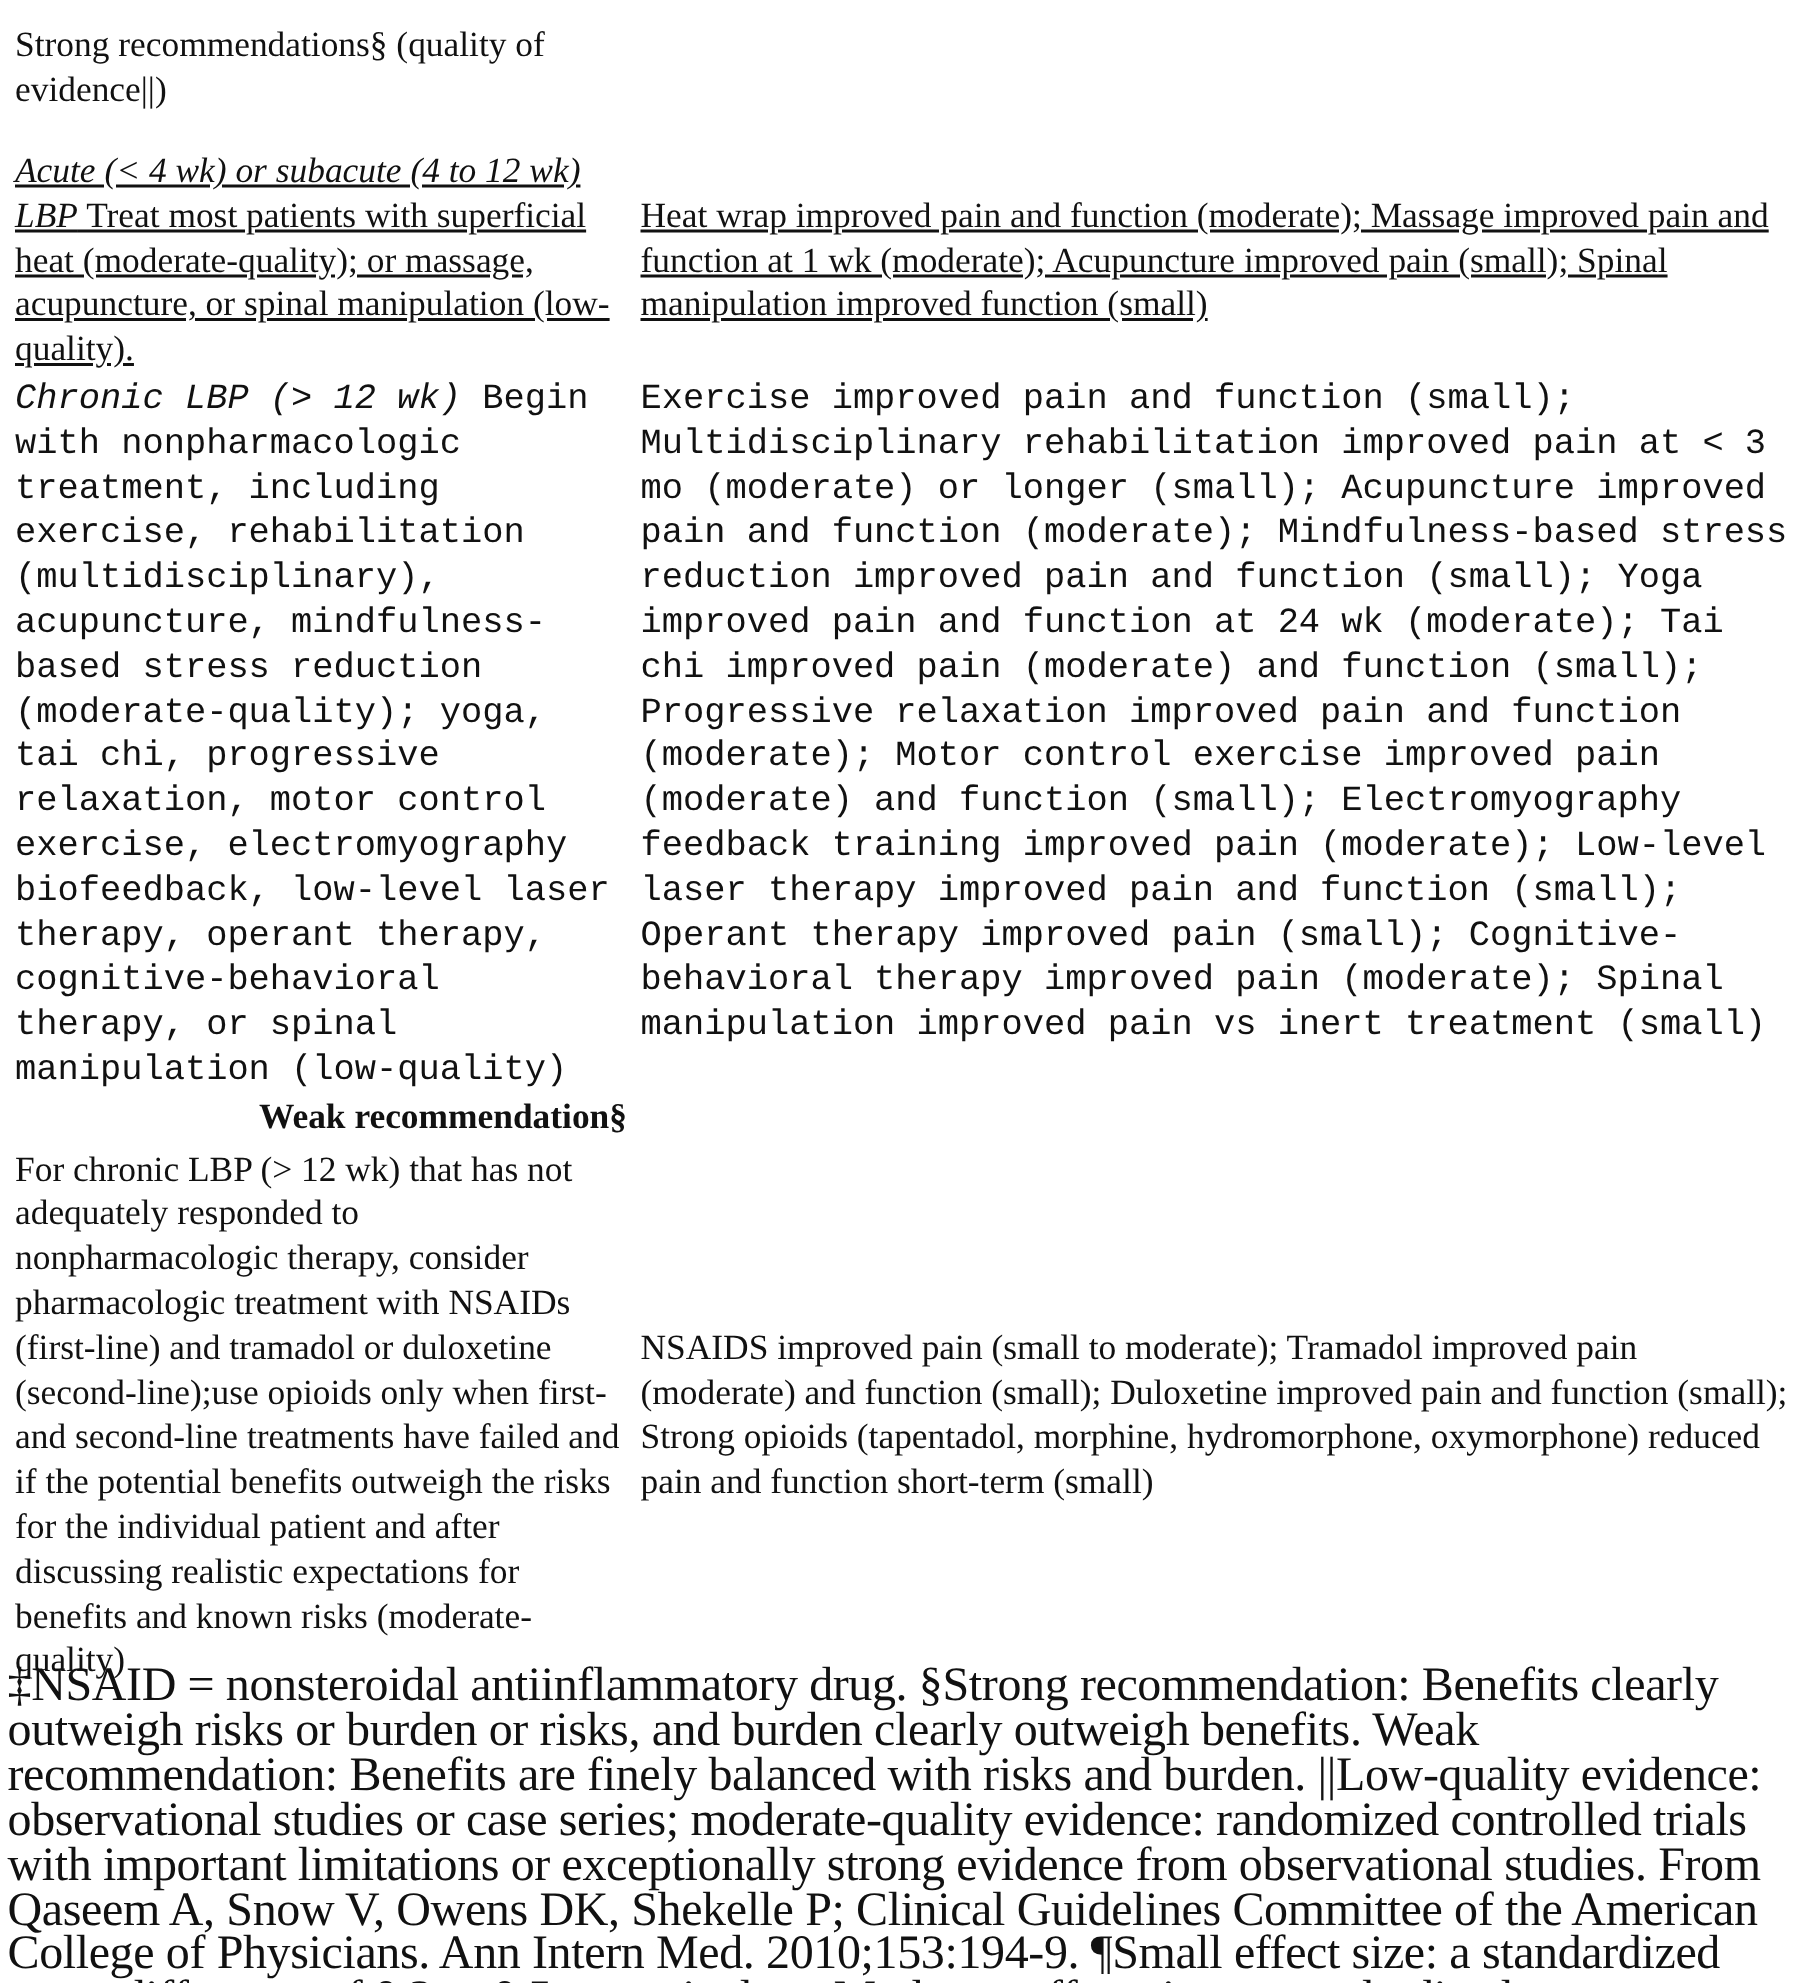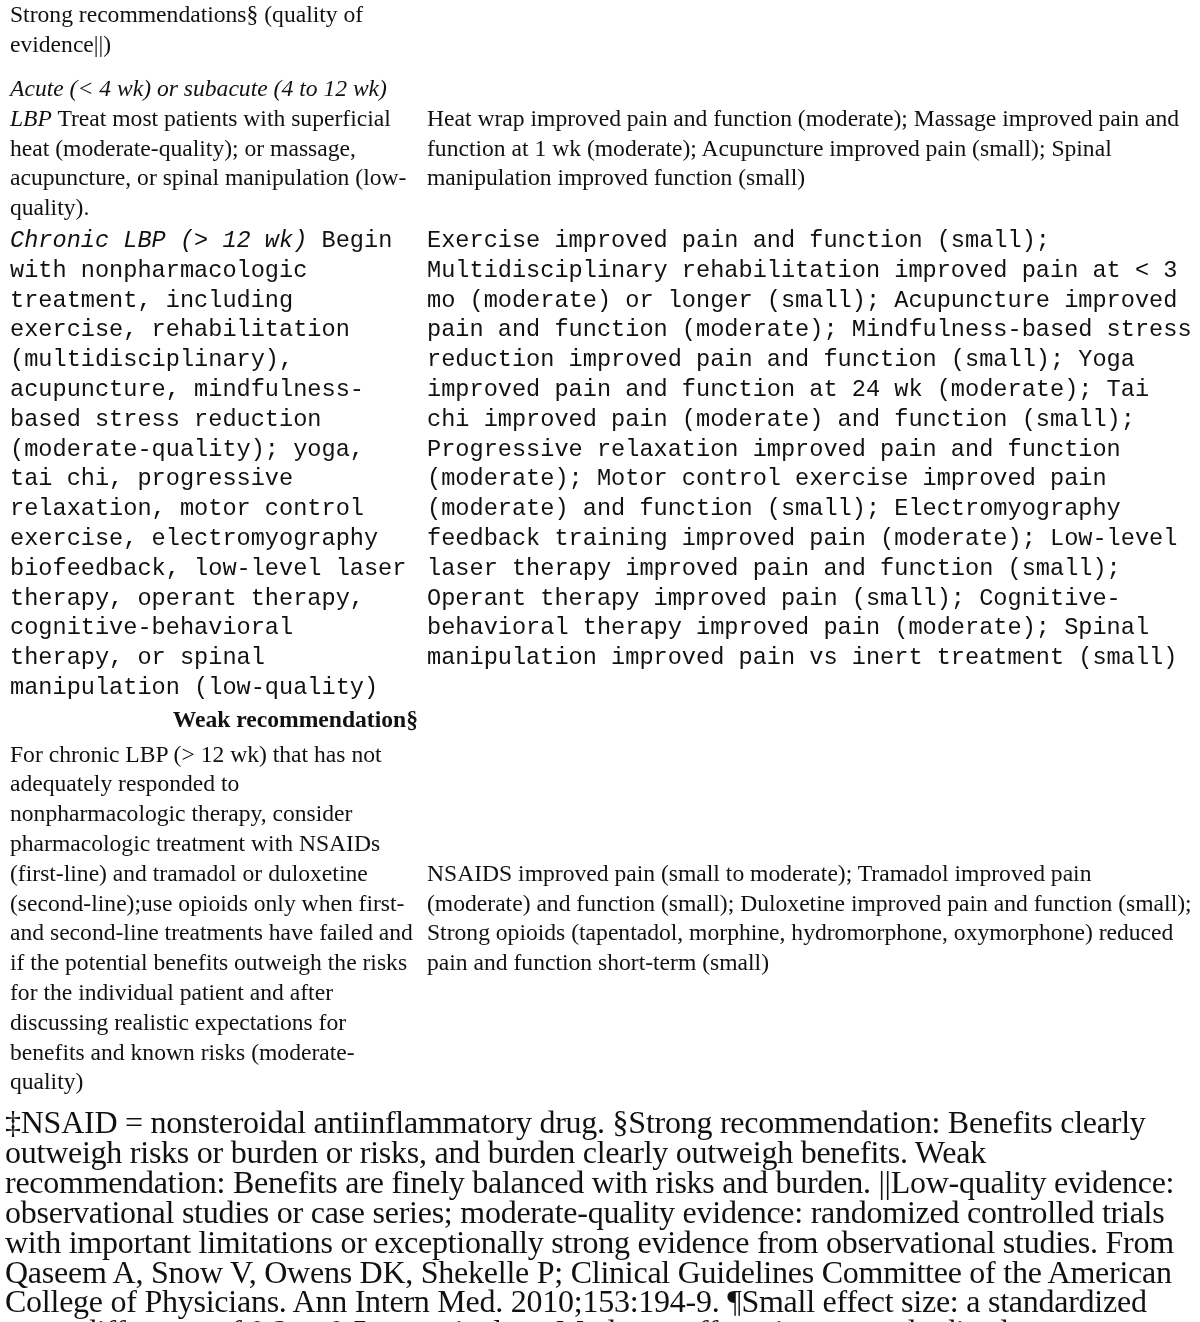--- a/index.html
+++ b/index.html
@@ -1,27 +1,27 @@
 <!DOCTYPE html>
 <html><head>
 <meta charset="utf-8">
 <style>
   html, body { margin: 0; padding: 0; background: #ffffff; }
   body {
     width: 1200px; height: 1322px; overflow: hidden;
     font-family: "Liberation Serif", "DejaVu Serif", serif;
     color: #111; font-size: 23.6px; line-height: 29.8px;
   }
-  .tbl { position: absolute; left: 10px; top: 0; width: 1190px; }
+  .tbl { position: absolute; left: 10px; top: 16px; width: 1190px; }
   .row { display: flex; }
   .c1 { width: 408px; flex: none; }
   .c2 { flex: 1; margin-left: 9px; }
   .vcenter { display: flex; align-items: center; }
   .r-head { padding-top: 0px; height: 64px; }
-  .r1 { margin-top: 10px; }
+  .r1 { margin-top: 20px; text-decoration: underline; }
   .r2 { margin-top: 5px; }
   .r3 { margin-top: 3px; font-family: Liberation Mono, monospace; }
   .r4 { margin-top: 2px; text-align: right; }
   .r5 { margin-top: 5px; }
   i { font-style: italic; }
   .bold { font-weight: bold; }
   .foot {
     position: absolute; left: 5px; top: 1108px; width: 1195px;
     font-size: 32px; line-height: 29.9px; letter-spacing: -0.25px;
   }

